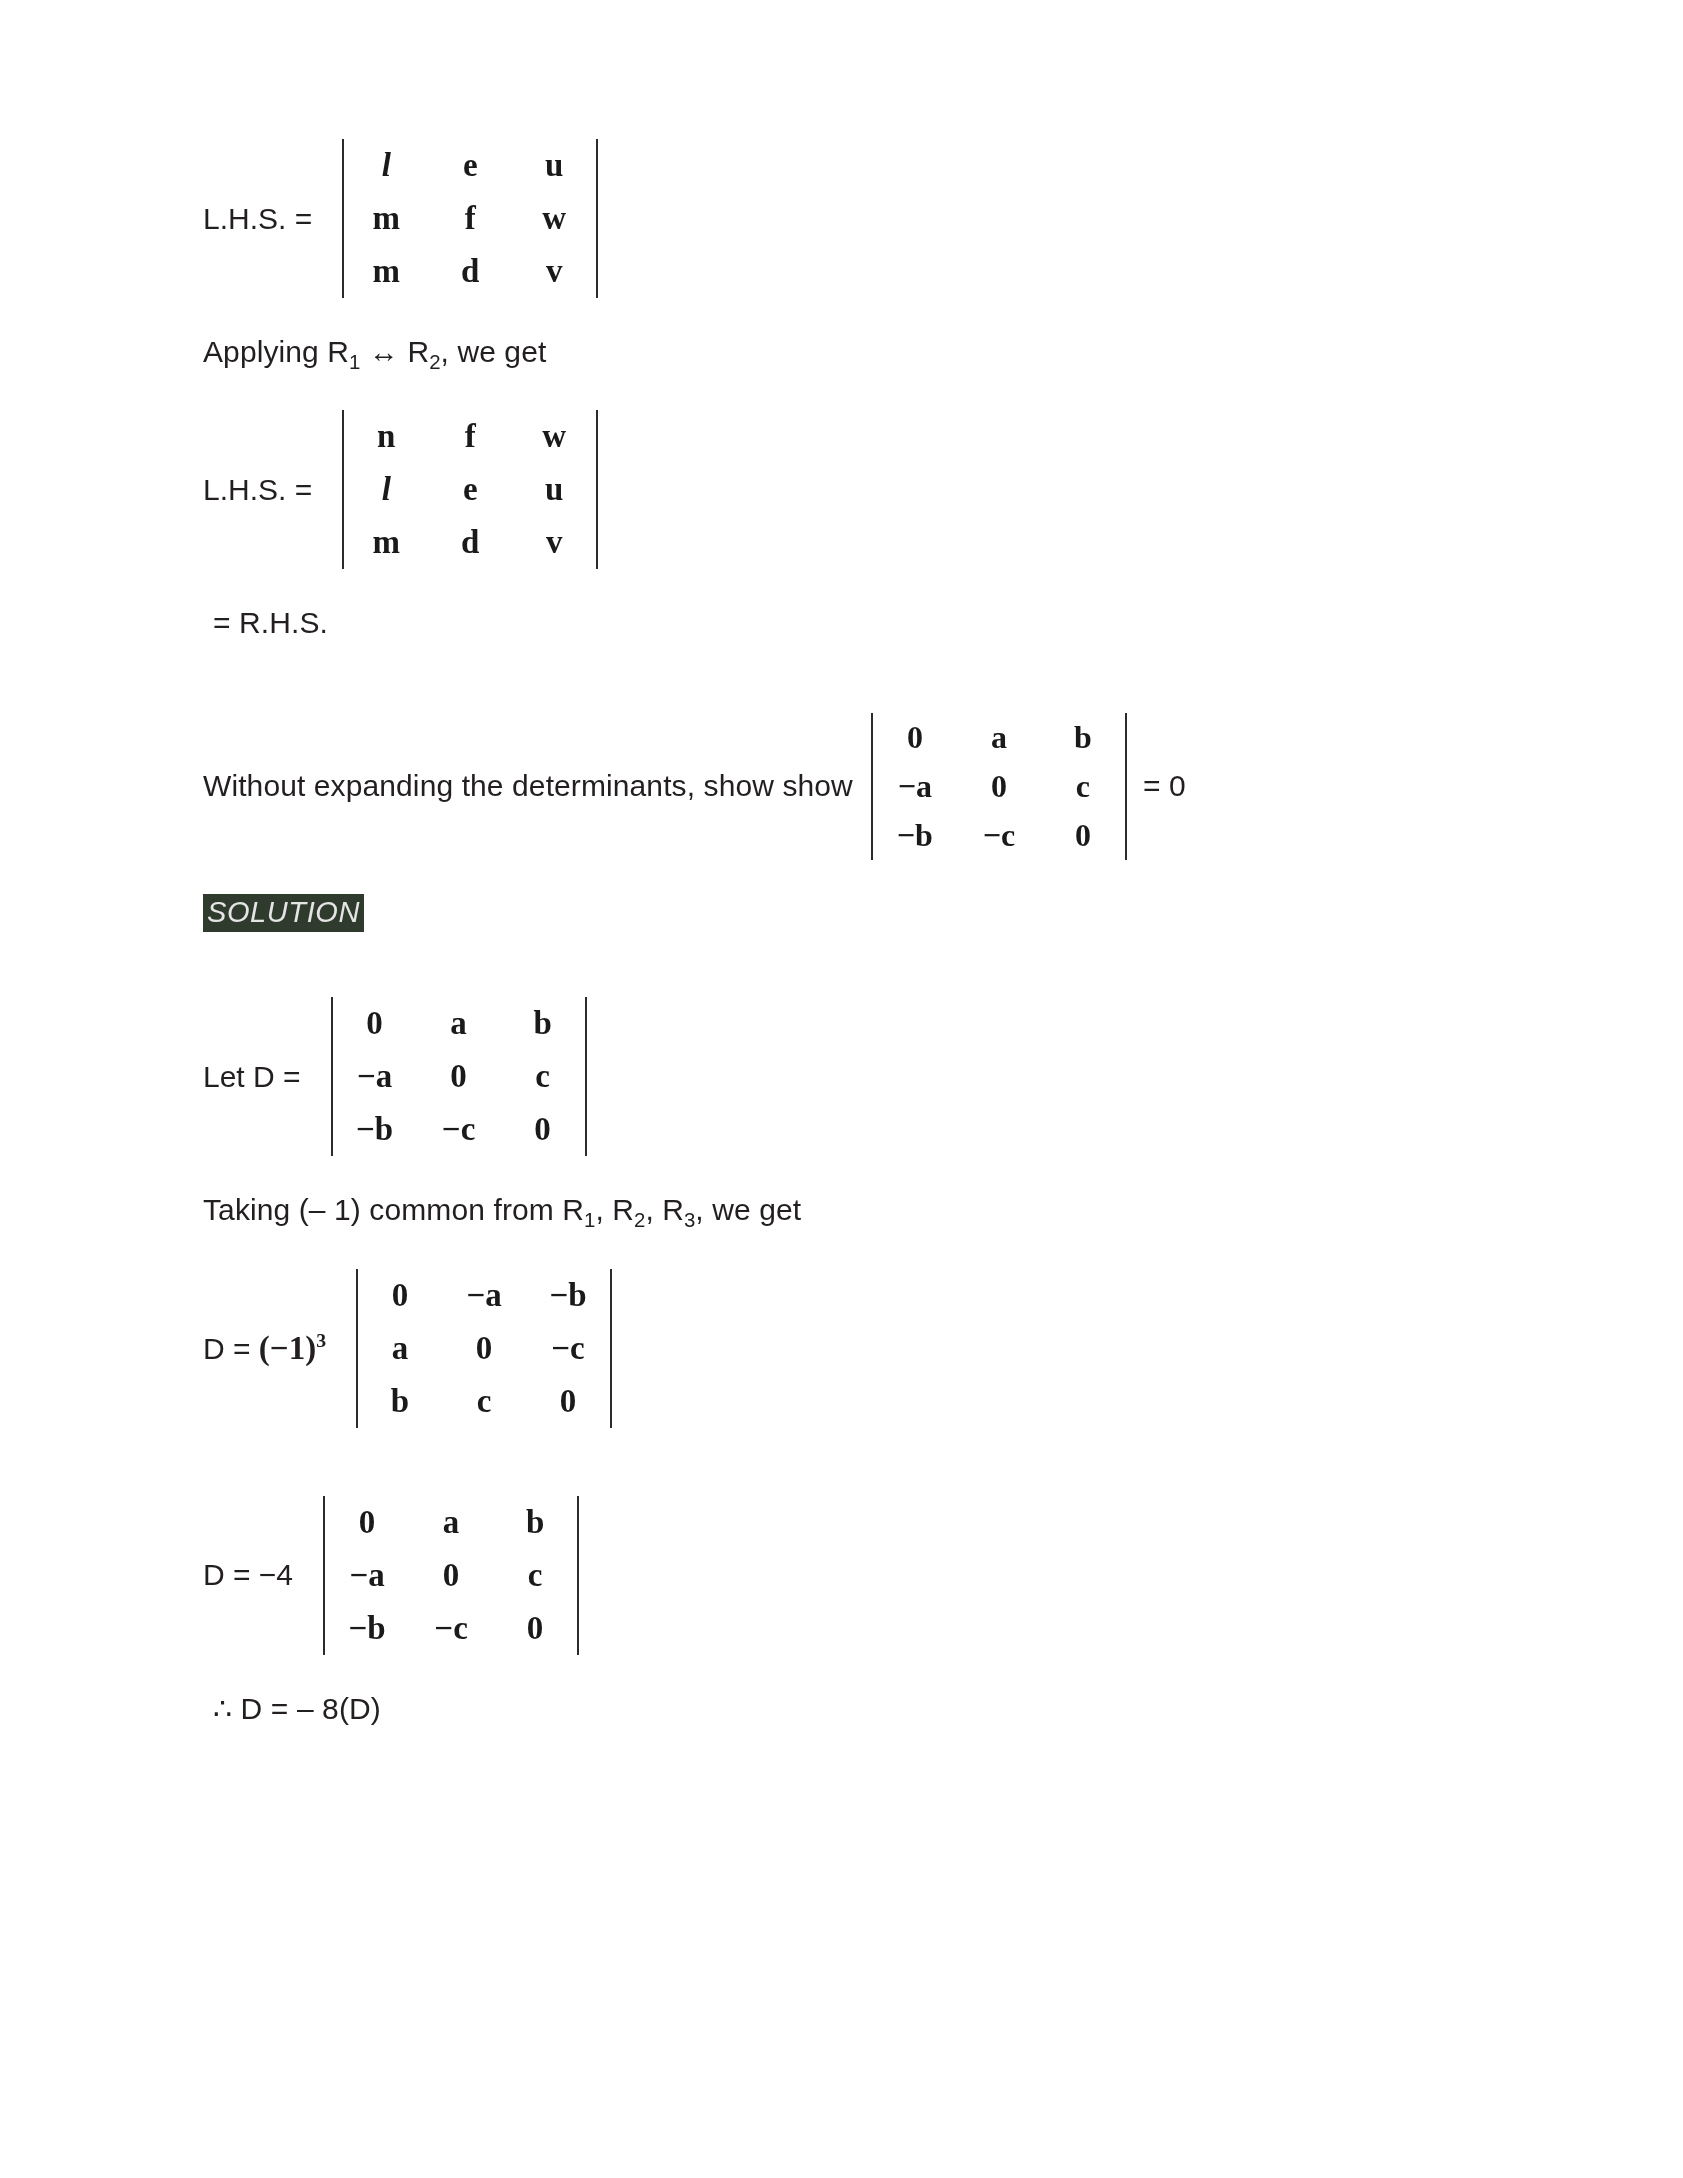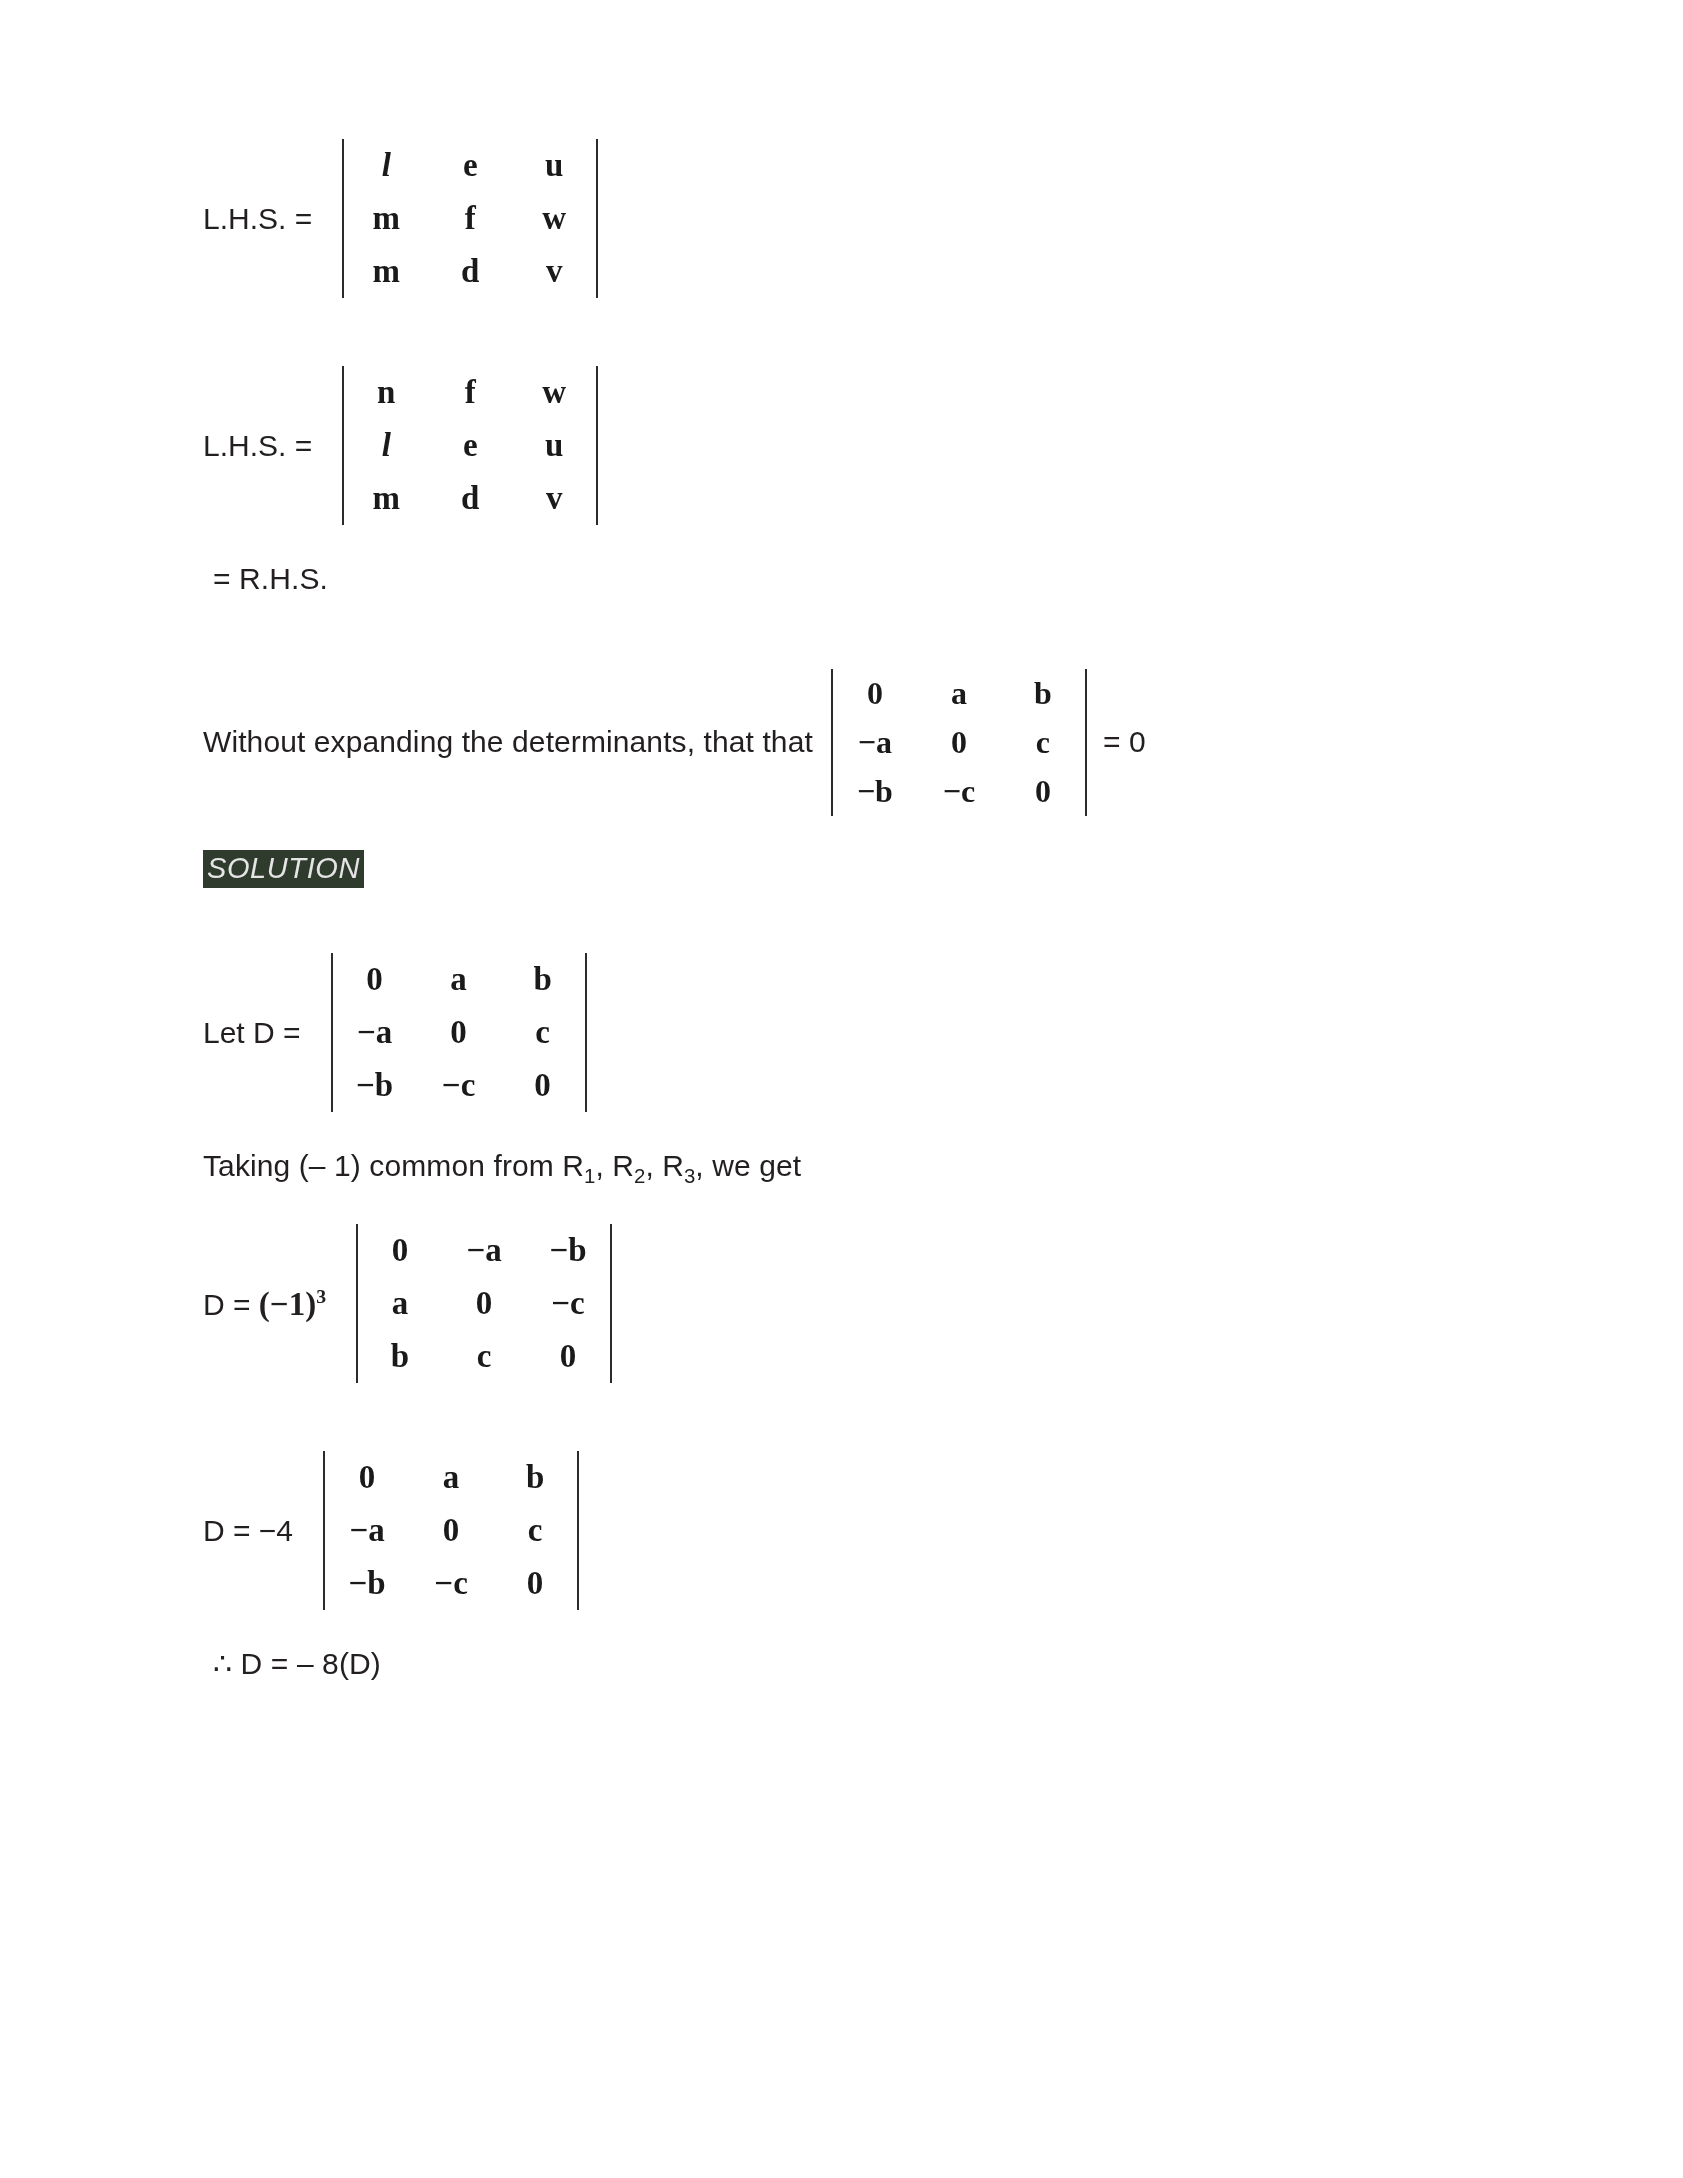--- a/index.html
+++ b/index.html
@@ -178,20 +178,23 @@
             <span class="detcell">d</span>
             <span class="detcell">v</span>
           </span>
         </span>
         <span class="bar"></span>
       </span>
     </div>
 
     <div class="gap-m"></div>
 
+    <div class="txt indent-1">
+      <span>Applying R</span><span class="sub">1</span><span> ↔ R</span><span class="sub">2</span><span>, we get</span>
+    </div>
 
     <div class="gap-m"></div>
 
     <div class="eqrow indent-1">
       <span class="eqlabel">L.H.S.  =</span>
       <span class="det det-lhs">
         <span class="bar"></span>
         <span class="detbody">
           <span class="detrow">
             <span class="detcell">n</span>
@@ -216,21 +219,21 @@
     <div class="gap-m"></div>
 
     <div class="txt indent-2">=  R.H.S.</div>
 
     <div class="gap-l"></div>
 
 
     <div class="gap-s"></div>
 
     <div class="qline indent-1">
-      <span class="txt qtext">Without expanding the determinants, that that</span>
+      <span class="txt qtext">Without expanding the determinants, show show</span>
       <span class="det det-inline">
         <span class="bar"></span>
         <span class="detbody">
           <span class="detrow">
             <span class="detcell">0</span>
             <span class="detcell">a</span>
             <span class="detcell">b</span>
           </span>
           <span class="detrow">
             <span class="detcell">−a</span>

